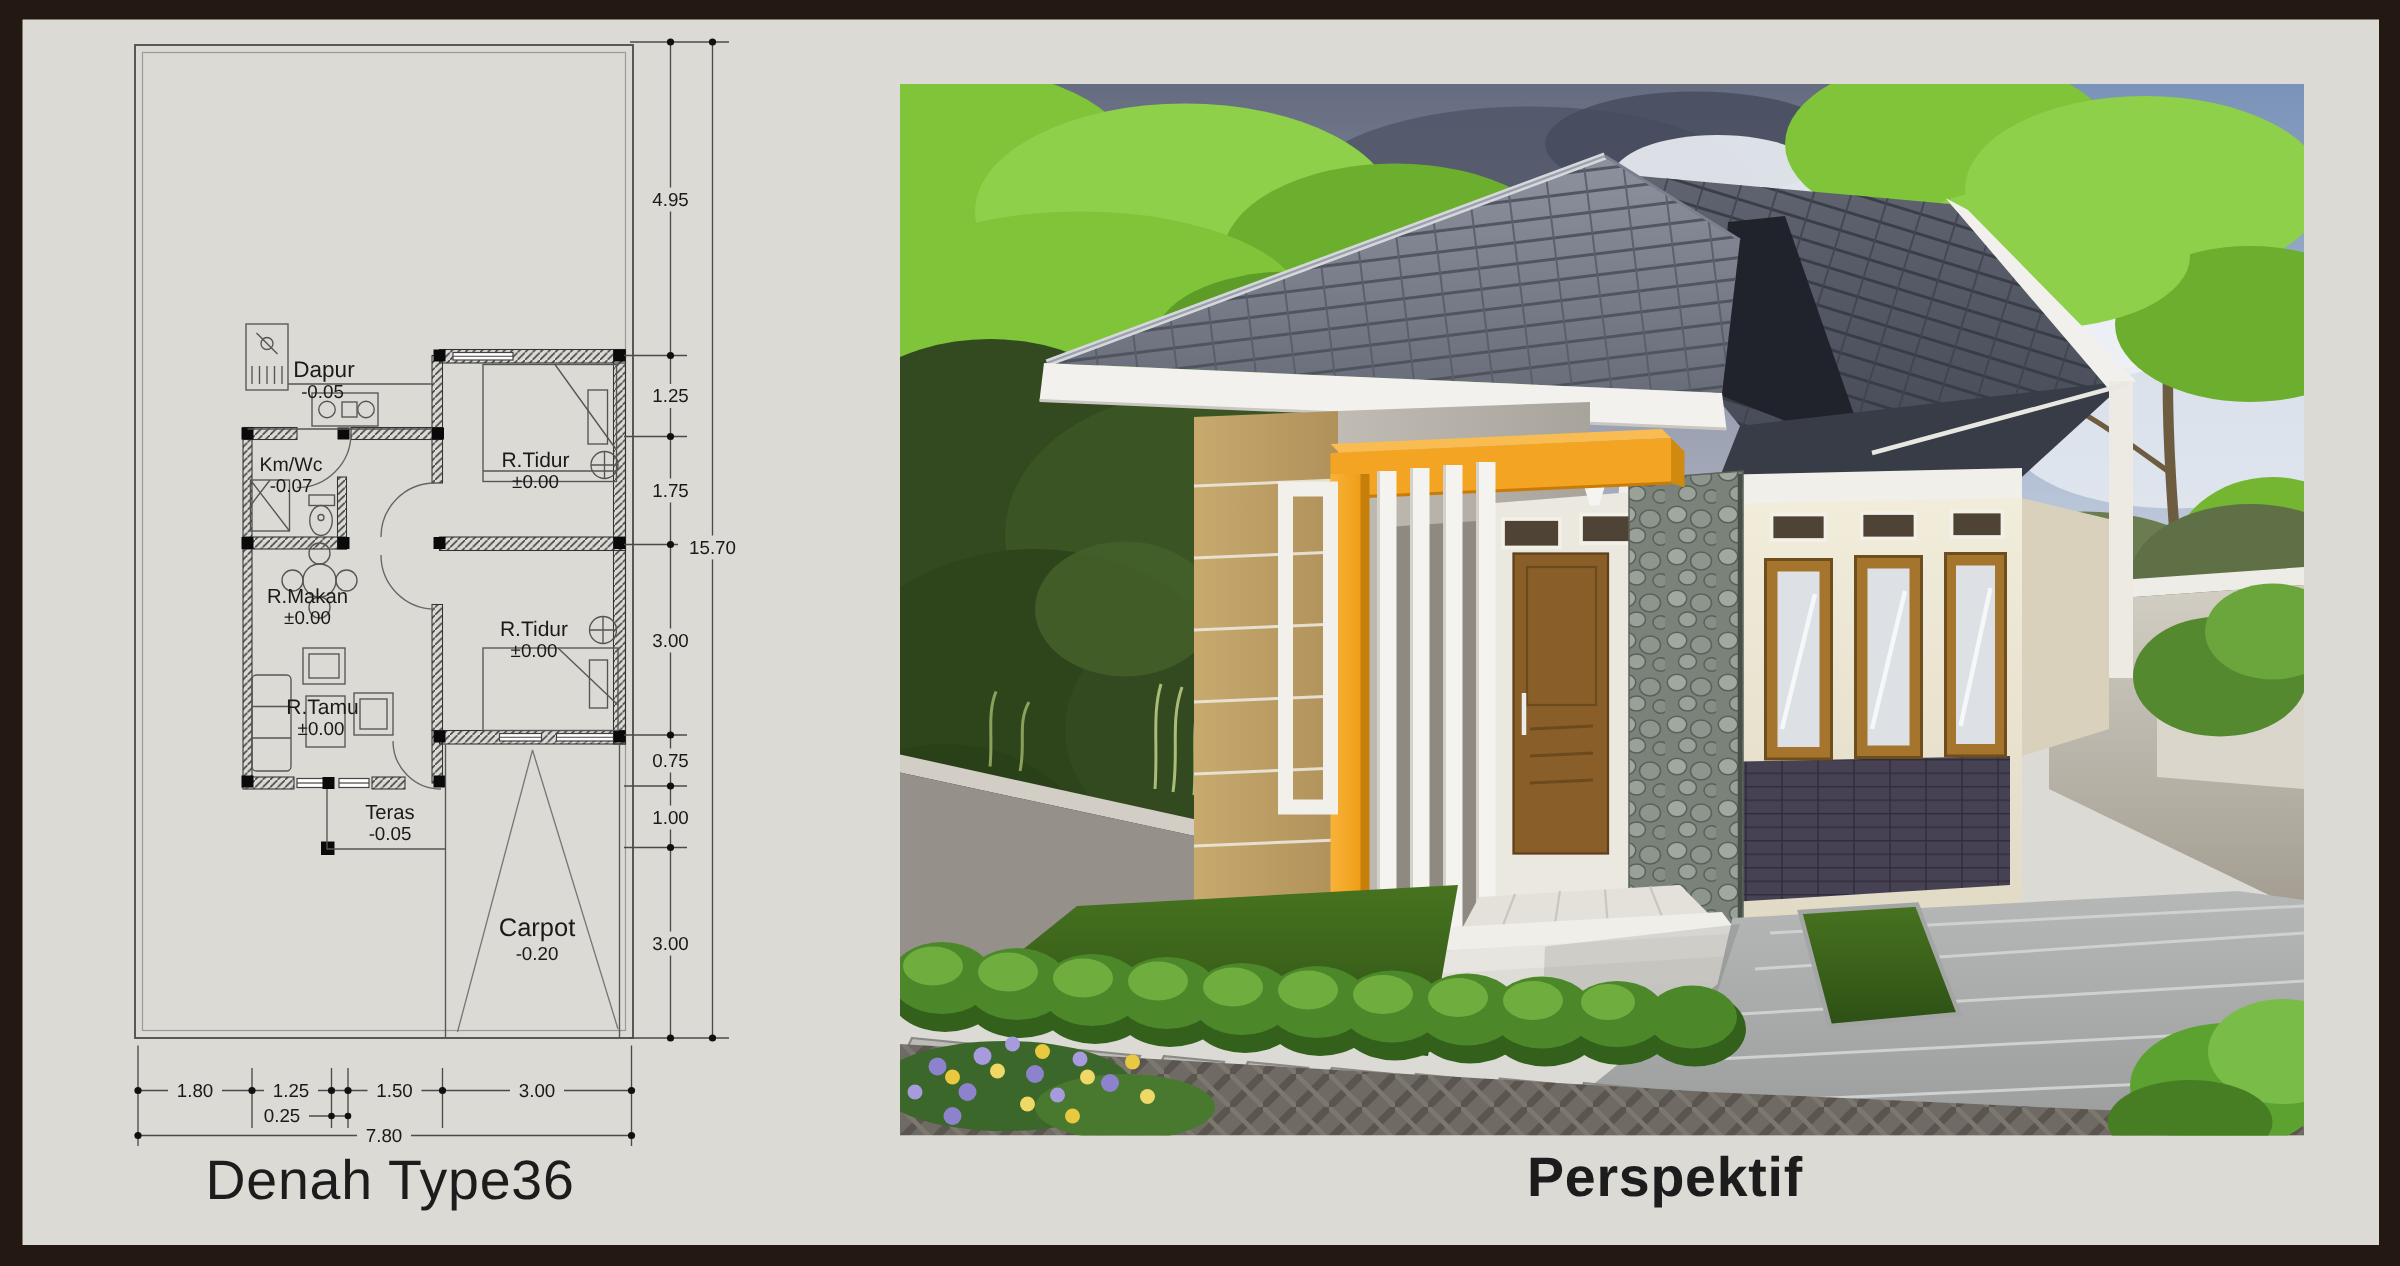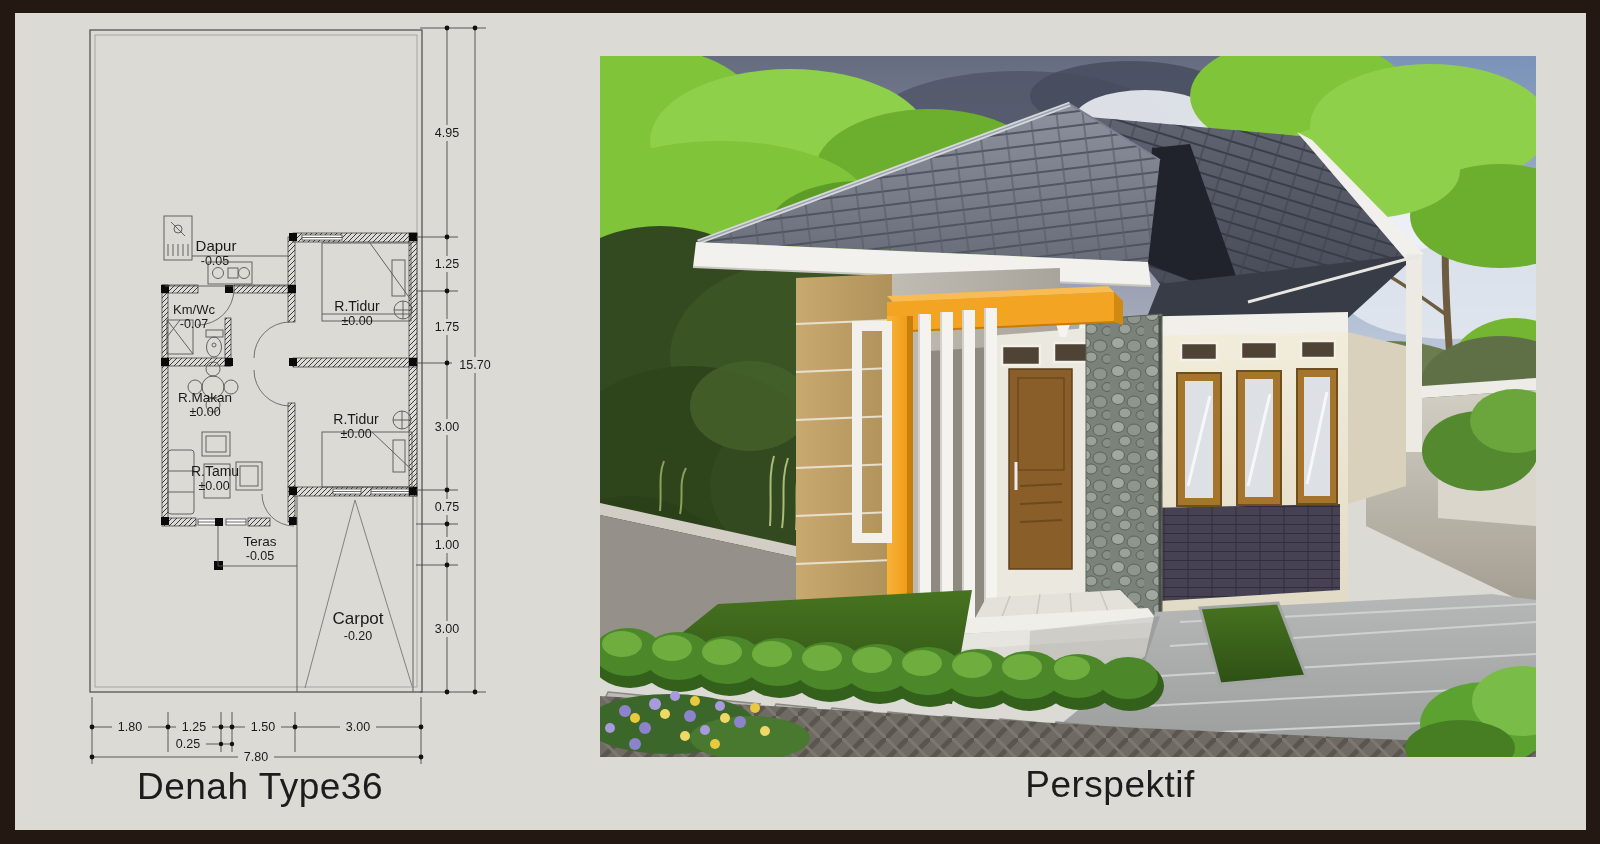--- a/index.html
+++ b/index.html
@@ -12,21 +12,21 @@
   #frame-bottom{left:0;top:830px;width:1600px;height:14px;}
   #frame-left{left:0;top:0;width:15px;height:844px;}
   #frame-right{left:1586px;top:0;width:14px;height:844px;}
   #plan-svg{position:absolute;left:0;top:0;}
   #persp-svg{position:absolute;left:600px;top:56px;}
   .caption{
     position:absolute;color:#1c1c1c;font-size:37px;text-align:center;
     letter-spacing:0.5px;
   }
   #caption-denah{left:90px;top:766px;width:340px;}
-  #caption-perspektif{left:930px;top:764px;width:360px;}
+  #caption-perspektif{left:930px;top:764px;width:360px;font-weight:bold;}
   text{font-family:"Liberation Sans",sans-serif;fill:#1a1a1a;}
   .dimtxt{font-size:12.5px;}
   .lvl{font-size:12.5px;}
 </style>
 </head>
 <body>
 
 <svg id="plan-svg" width="560" height="844" viewBox="0 0 560 844">
   <defs>
     <pattern id="hatch" width="5" height="5" patternUnits="userSpaceOnUse">

